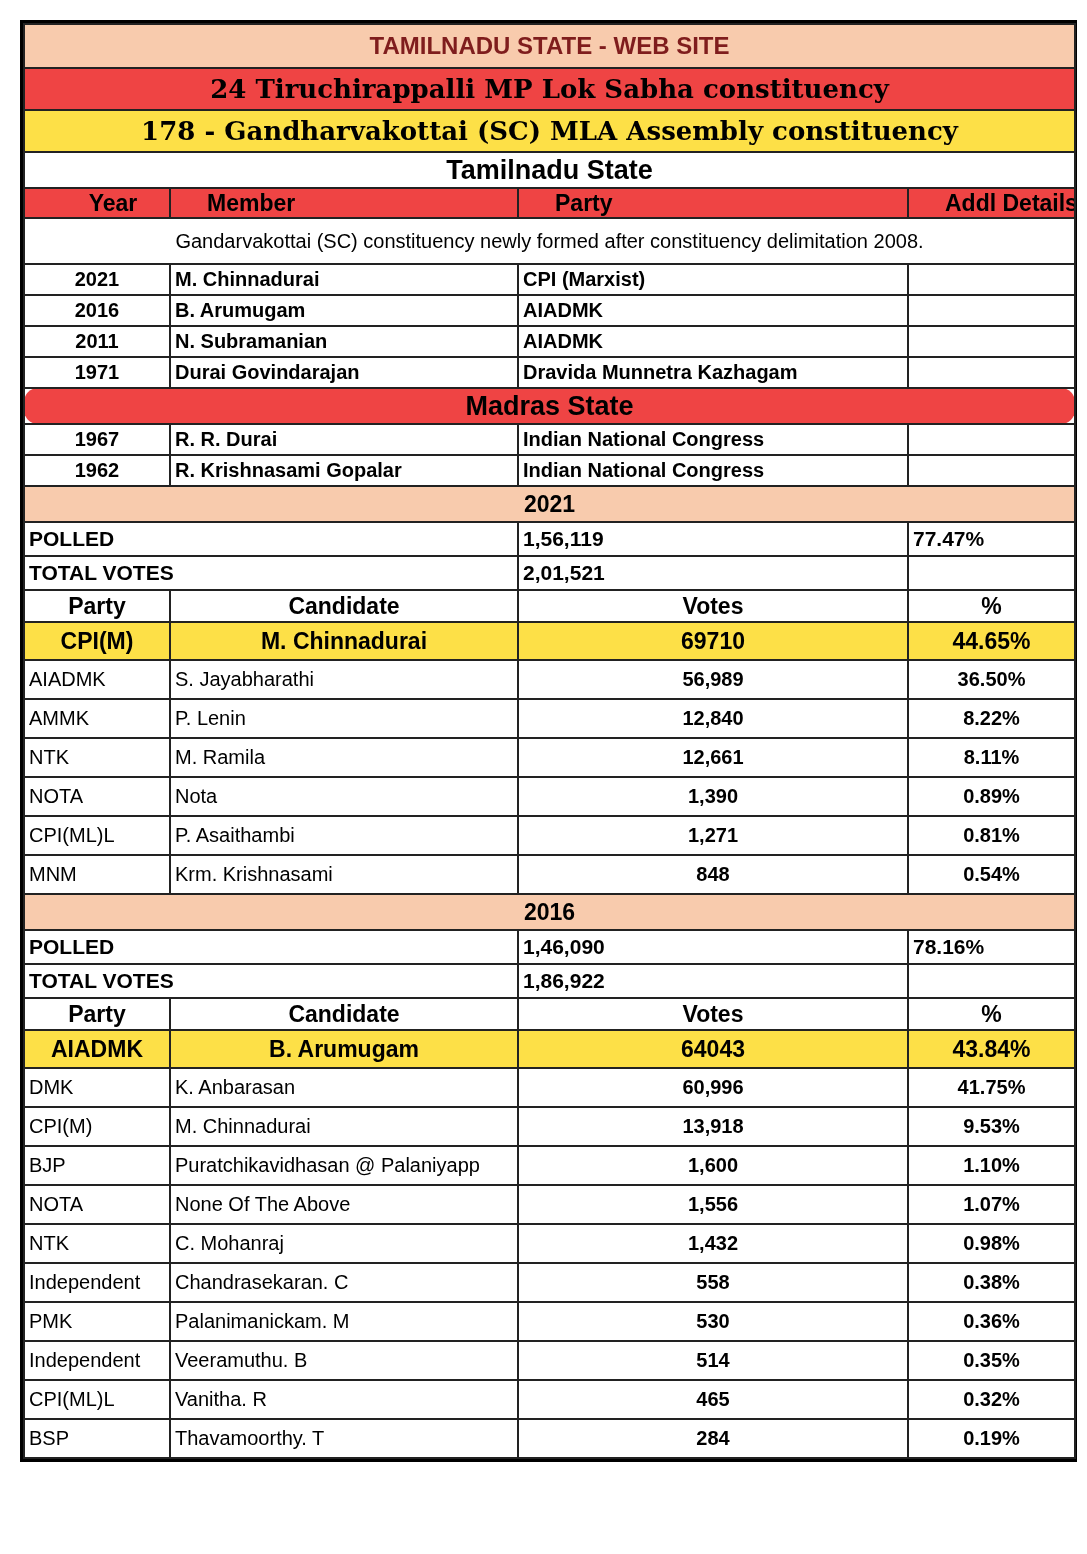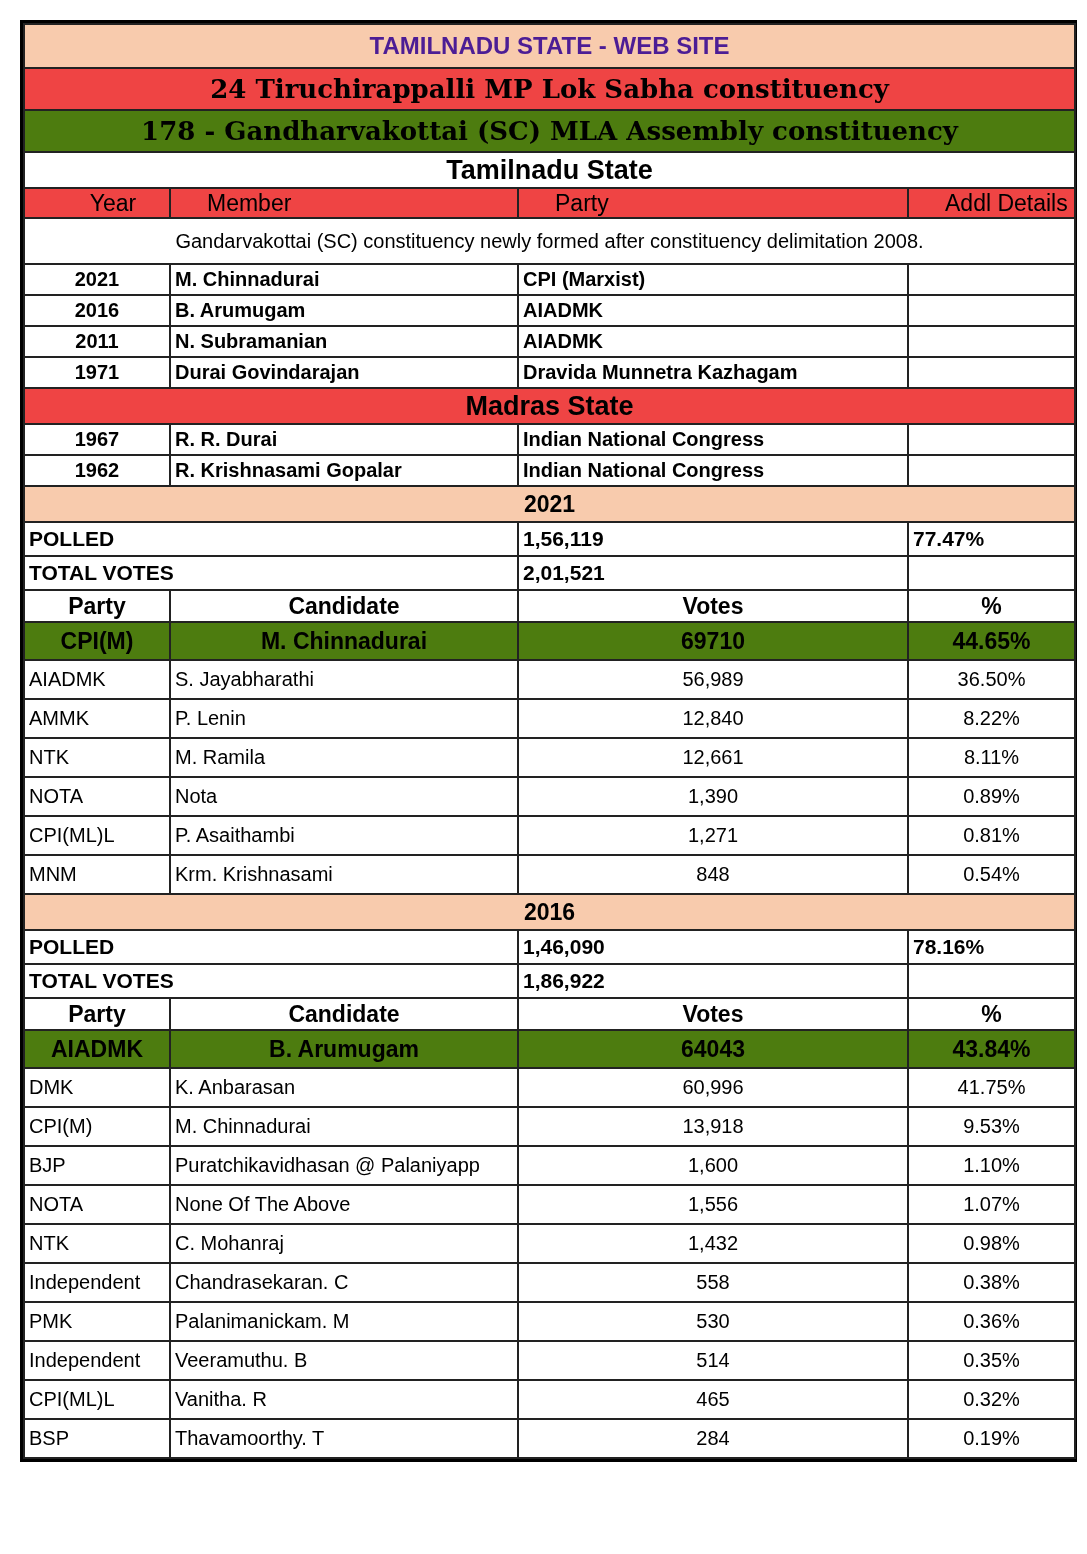--- a/index.html
+++ b/index.html
@@ -8,36 +8,36 @@
     position: absolute; left: 20px; top: 20px; width: 1057px;
     border: 3px solid #000; box-sizing: border-box;
   }
   table { border-collapse: collapse; width: 100%; table-layout: fixed; }
   td { border: 2px solid #222; padding: 0 4px; white-space: nowrap; overflow: hidden;
        font-family: "Liberation Sans", sans-serif; font-size: 21px; color: #000; }
   col.c1 { width: 146px; } col.c2 { width: 348px; } col.c3 { width: 390px; } col.c4 { width: 167px; }
 
   .peach { background: #f8cbad; }
   .yellow { background: #ef4444; }
-  .green { background: #4d7c0f; margin-top: 45px; }
-
-  .site-title td { height: 42px; text-align: center; color: #4c1d95; font-weight: bold; font-size: 24px; }
+  .green { background: #fde047; margin-top: 45px; }
+
+  .site-title td { height: 42px; text-align: center; color: #7f1d1d; font-weight: bold; font-size: 24px; }
   .serif-title td { font-family: "DejaVu Serif", serif; font-weight: bold; font-size: 26px; text-align: center; height: 40px; }
-  .state-title td { text-align: center; font-weight: bold; font-size: 27px; height: 34px; }
-  .colhead td { font-weight: normal; font-size: 23px; height: 28px; padding-left: 36px; }
+  .state-title td { text-align: center; font-weight: bold; font-size: 27px; height: 34px; border-radius: 14px; }
+  .colhead td { font-weight: bold; font-size: 23px; height: 28px; padding-left: 36px; }
   .colhead td.center { text-align: center; }
   .note td { text-align: center; font-size: 20px; height: 44px; }
   .mrow td { font-weight: bold; font-size: 20px; height: 29px; }
   .mrow td.center { text-align: center; }
   .year-band td { text-align: center; font-weight: bold; font-size: 23px; height: 34px; }
   .stat td { font-weight: bold; font-size: 21px; height: 32px; text-align: left; }
   .rhead td { text-align: center; font-size: 23px; height: 30px; font-weight: bold; }
   .winner td { text-align: center; font-weight: bold; font-size: 23px; height: 36px; }
   .crow td { font-size: 20px; height: 37px; }
-  .crow td.center { text-align: center; }
+  .crow td.center { text-align: center; font-weight: bold; }
 </style>
 </head>
 <body>
 
 <div class="sheet">
   <table>
     <colgroup>
         <col class="c1">
         <col class="c2">
         <col class="c3">

